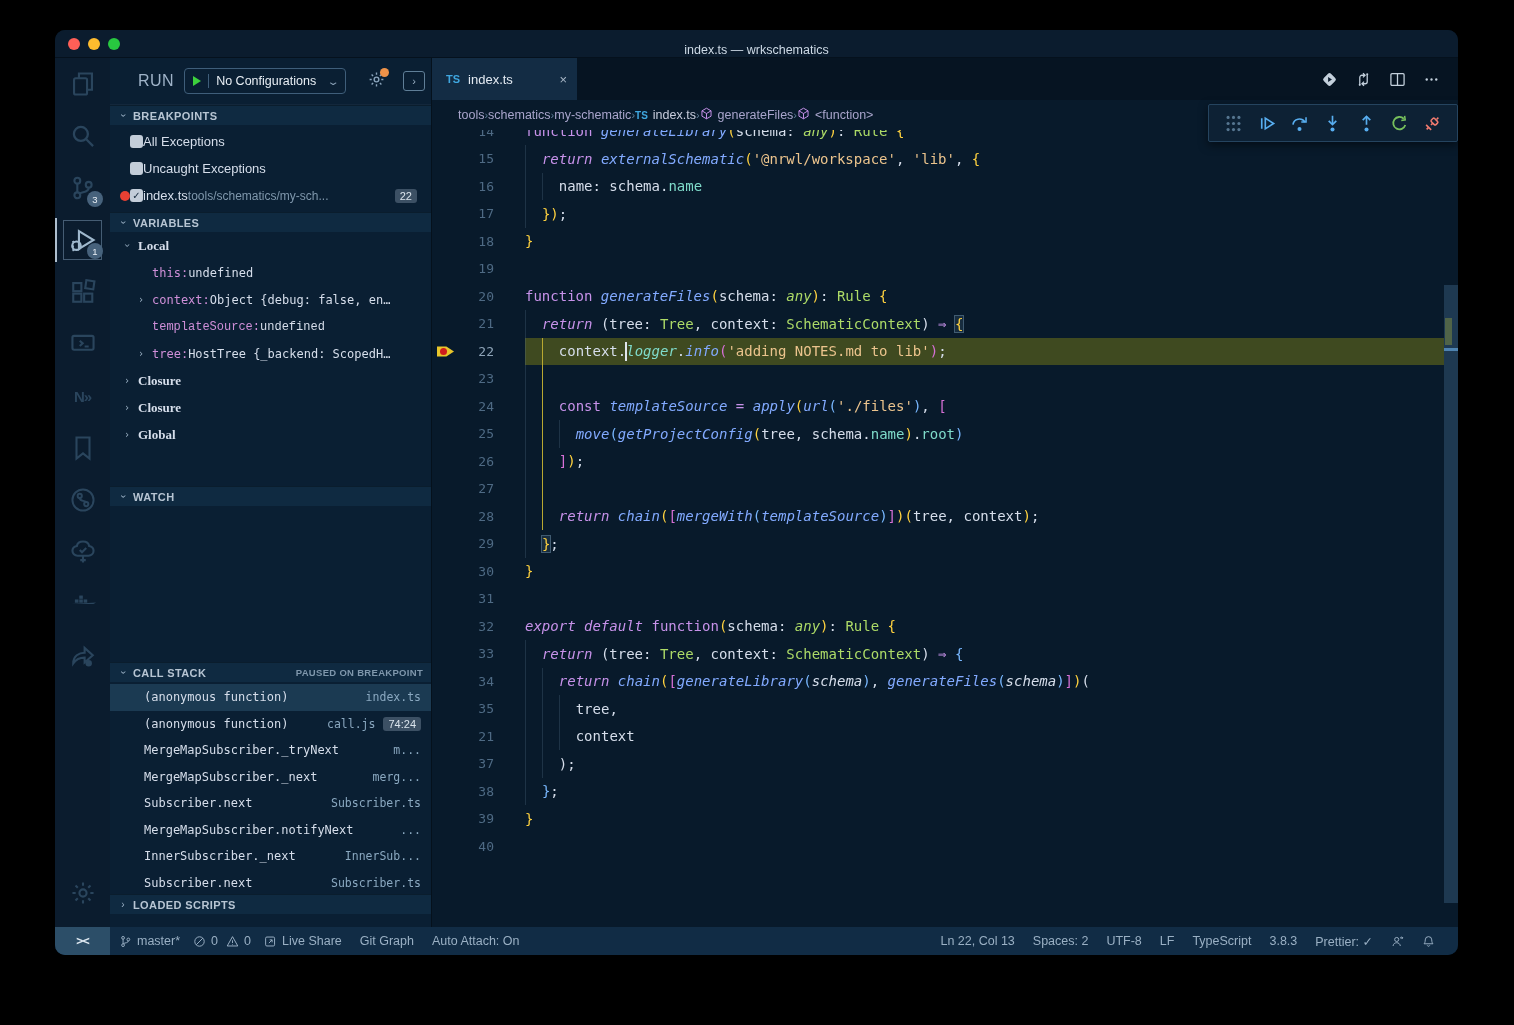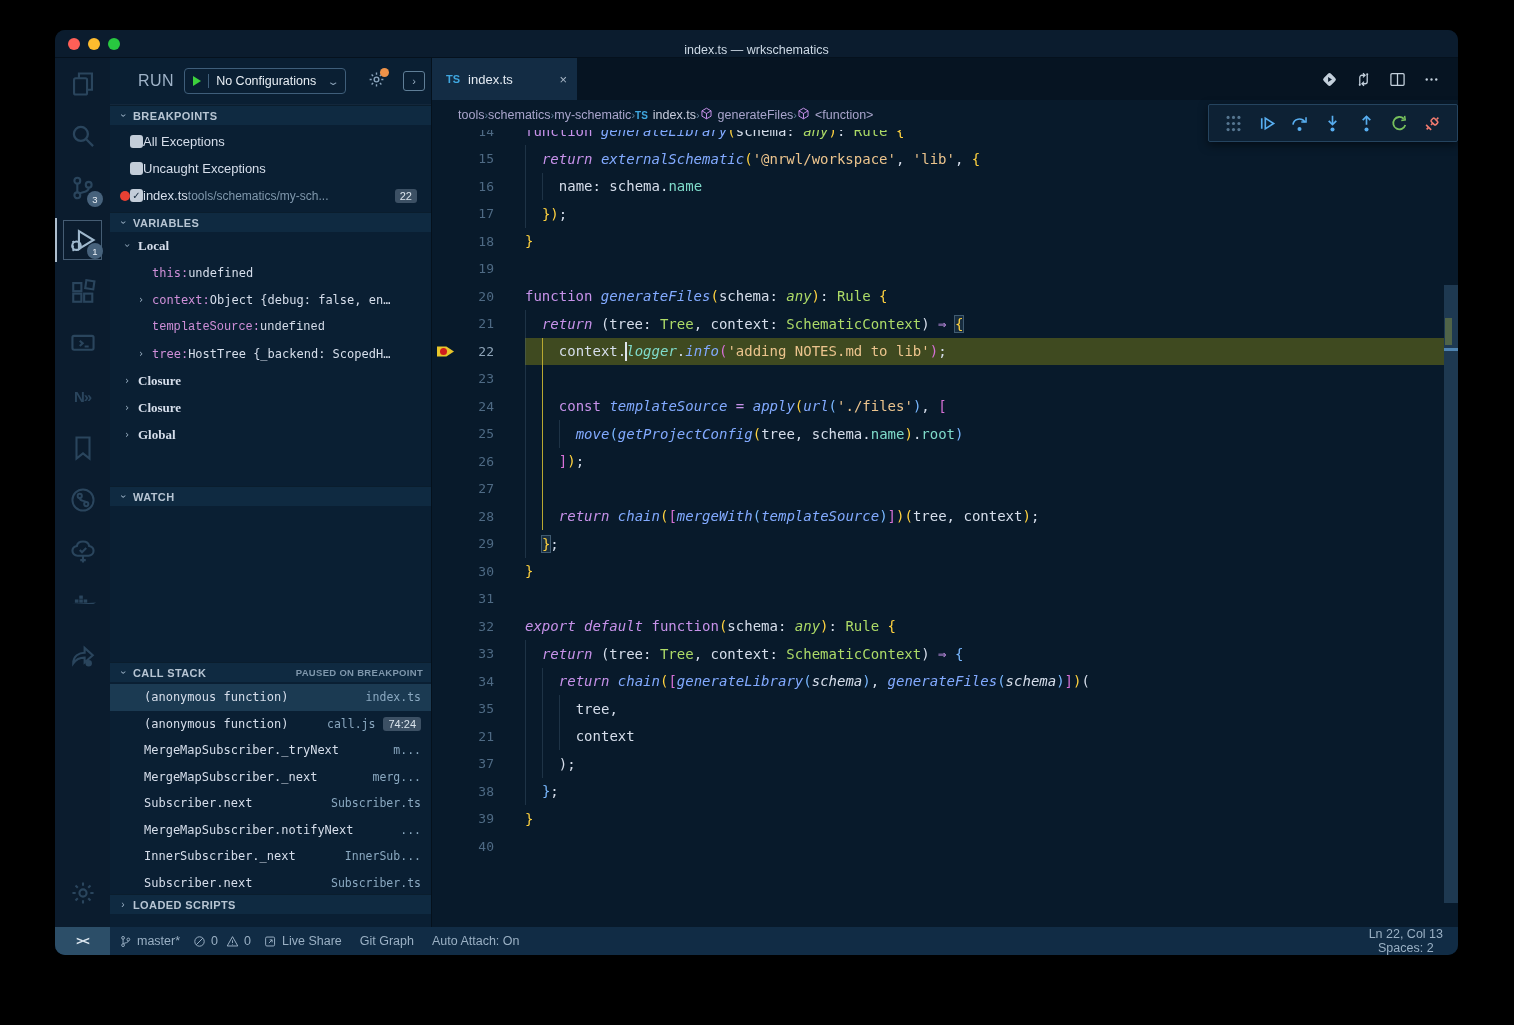--- a/index.html
+++ b/index.html
@@ -131,21 +131,21 @@
   .scrollthumb{position:absolute;left:0;right:0;top:185px;height:618px;background:rgba(84,130,170,.30);}
   .ovr-line{position:absolute;left:1px;top:218px;width:7px;height:27px;background:#50581f;}
   .ovr-cursor{position:absolute;left:0;right:0;top:248px;height:3px;background:rgba(90,150,200,.8);}
   
   .statusbar{position:absolute;left:0;bottom:0;right:0;height:28px;background:var(--status);display:flex;align-items:center;color:#9ab0c4;font-size:12.5px;z-index:6;}
   .sitem{display:flex;align-items:center;gap:5px;padding:0 9px;height:100%;cursor:pointer;white-space:nowrap;}
   .sitem.tight{padding:0 4px;}
   .sitem svg{width:13px;height:13px;}
   .sremote{width:55px;justify-content:center;background:var(--remote);color:#dfe9f2;font-weight:bold;letter-spacing:-1px;font-size:12px;}
   .sleft{display:flex;height:100%;align-items:center;}
-  .sright{margin-left:auto;display:flex;height:100%;align-items:center;padding-right:6px;flex-direction:column;}
+  .sright{margin-left:auto;display:flex;height:100%;align-items:center;padding-right:14px;}
 </style>
 </head>
 <body>
 
 <div class="window">
 
   <div class="titlebar">
     <div class="lights">
       <span class="light l-close"></span>
       <span class="light l-min"></span>

